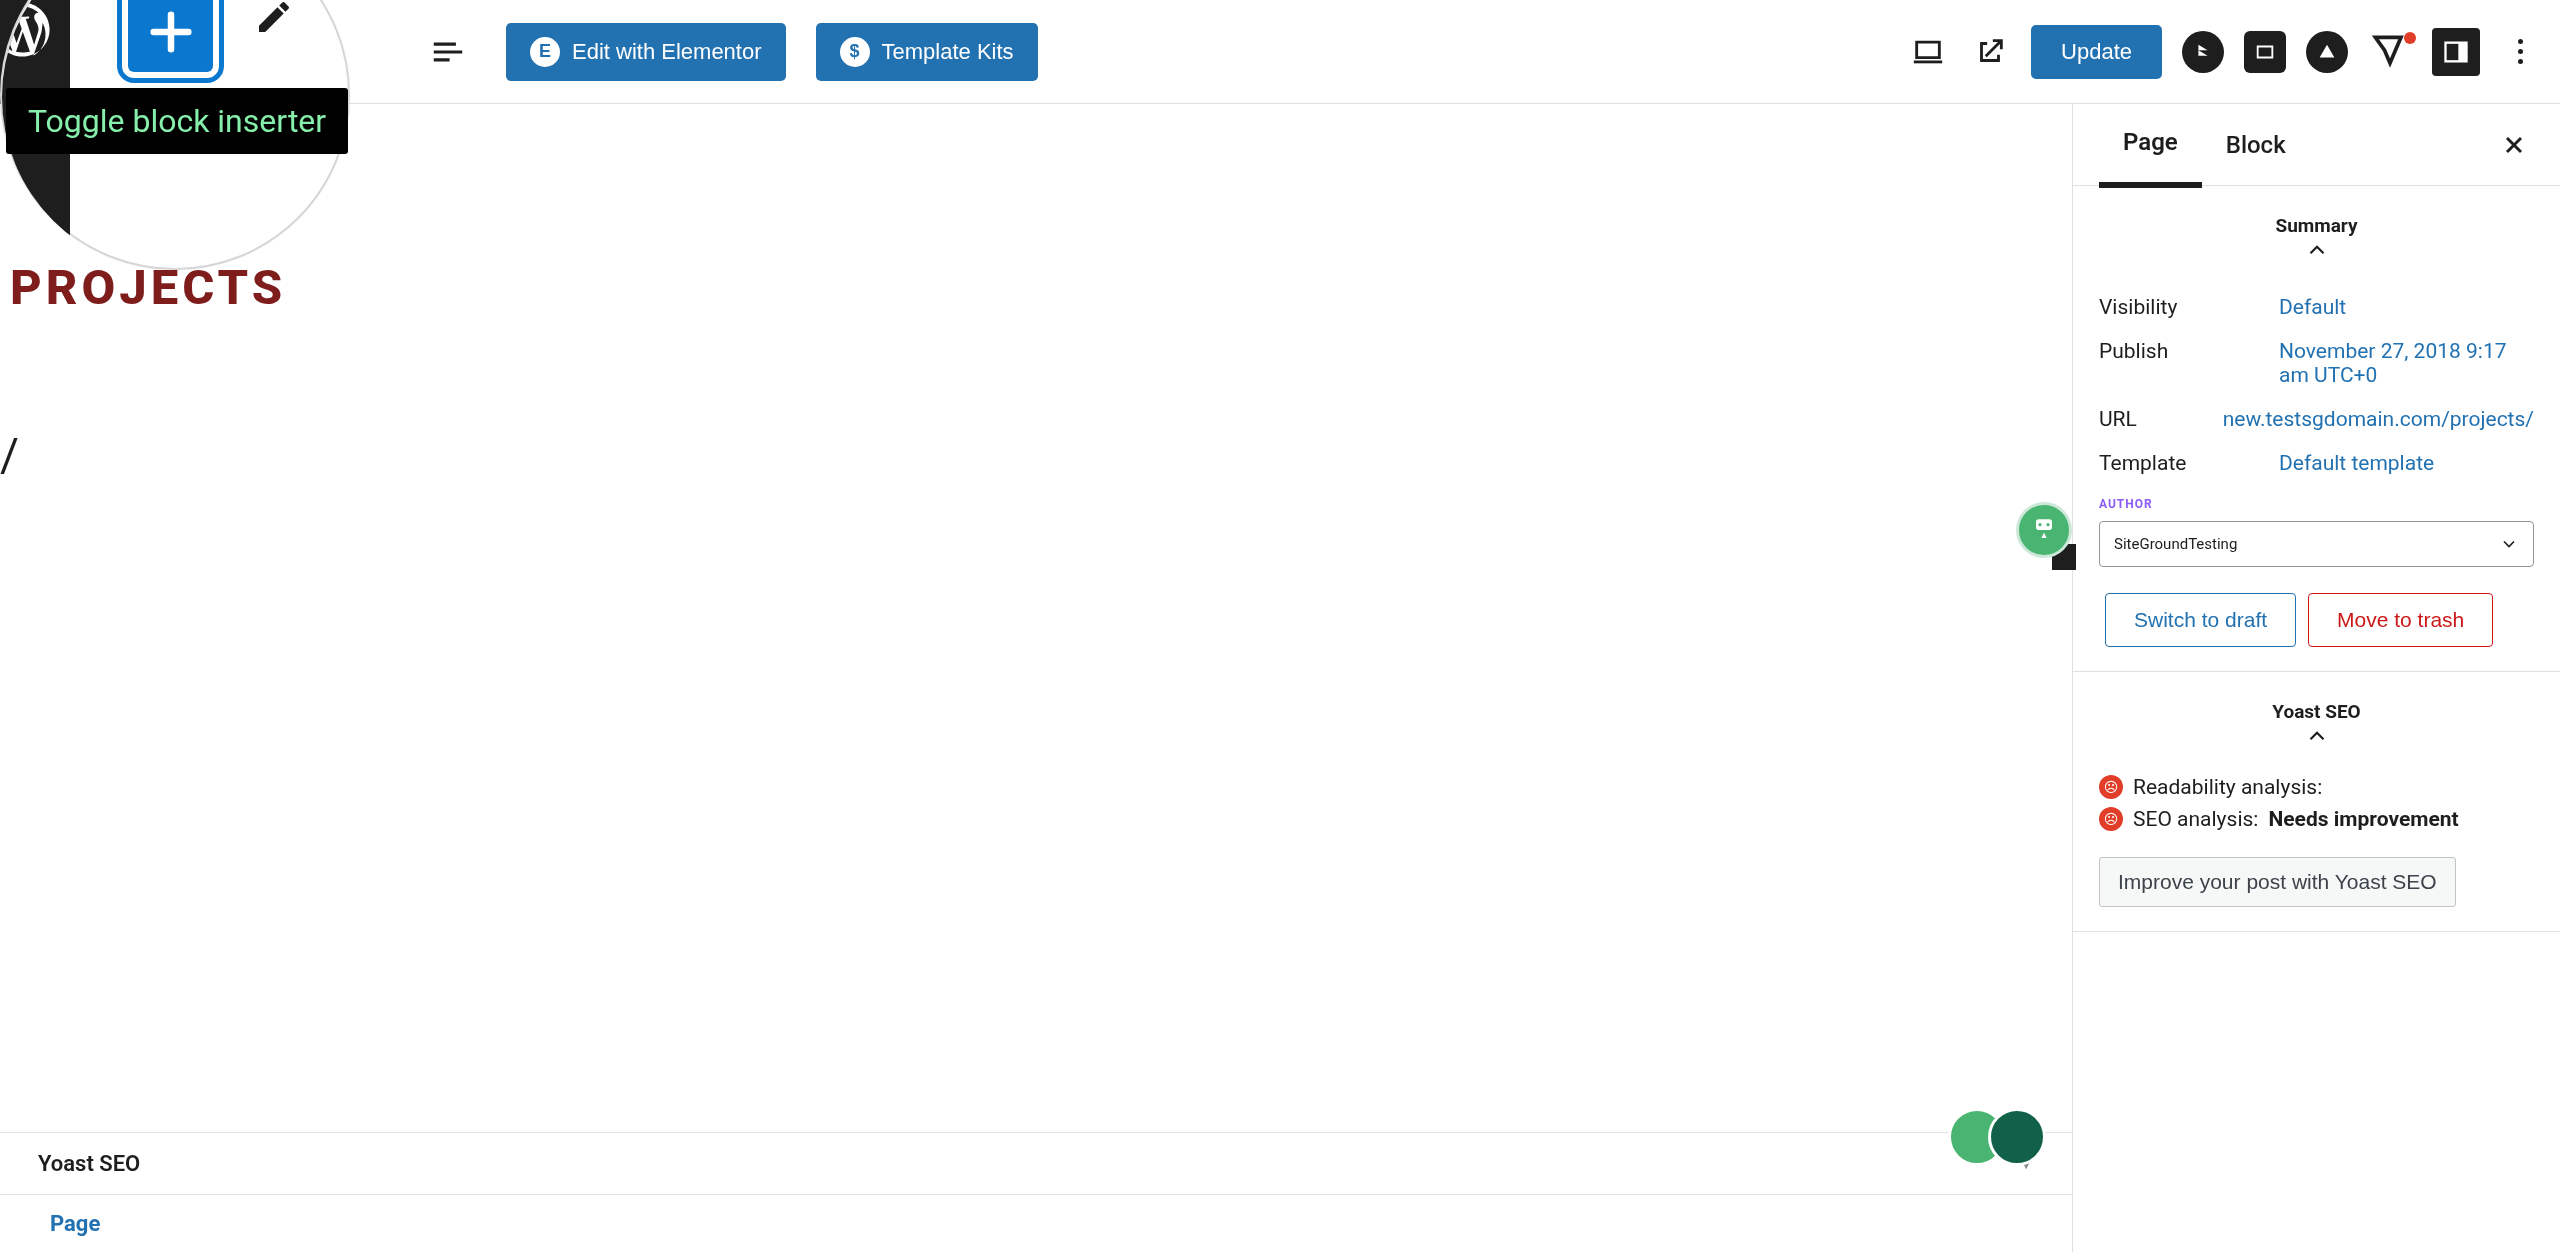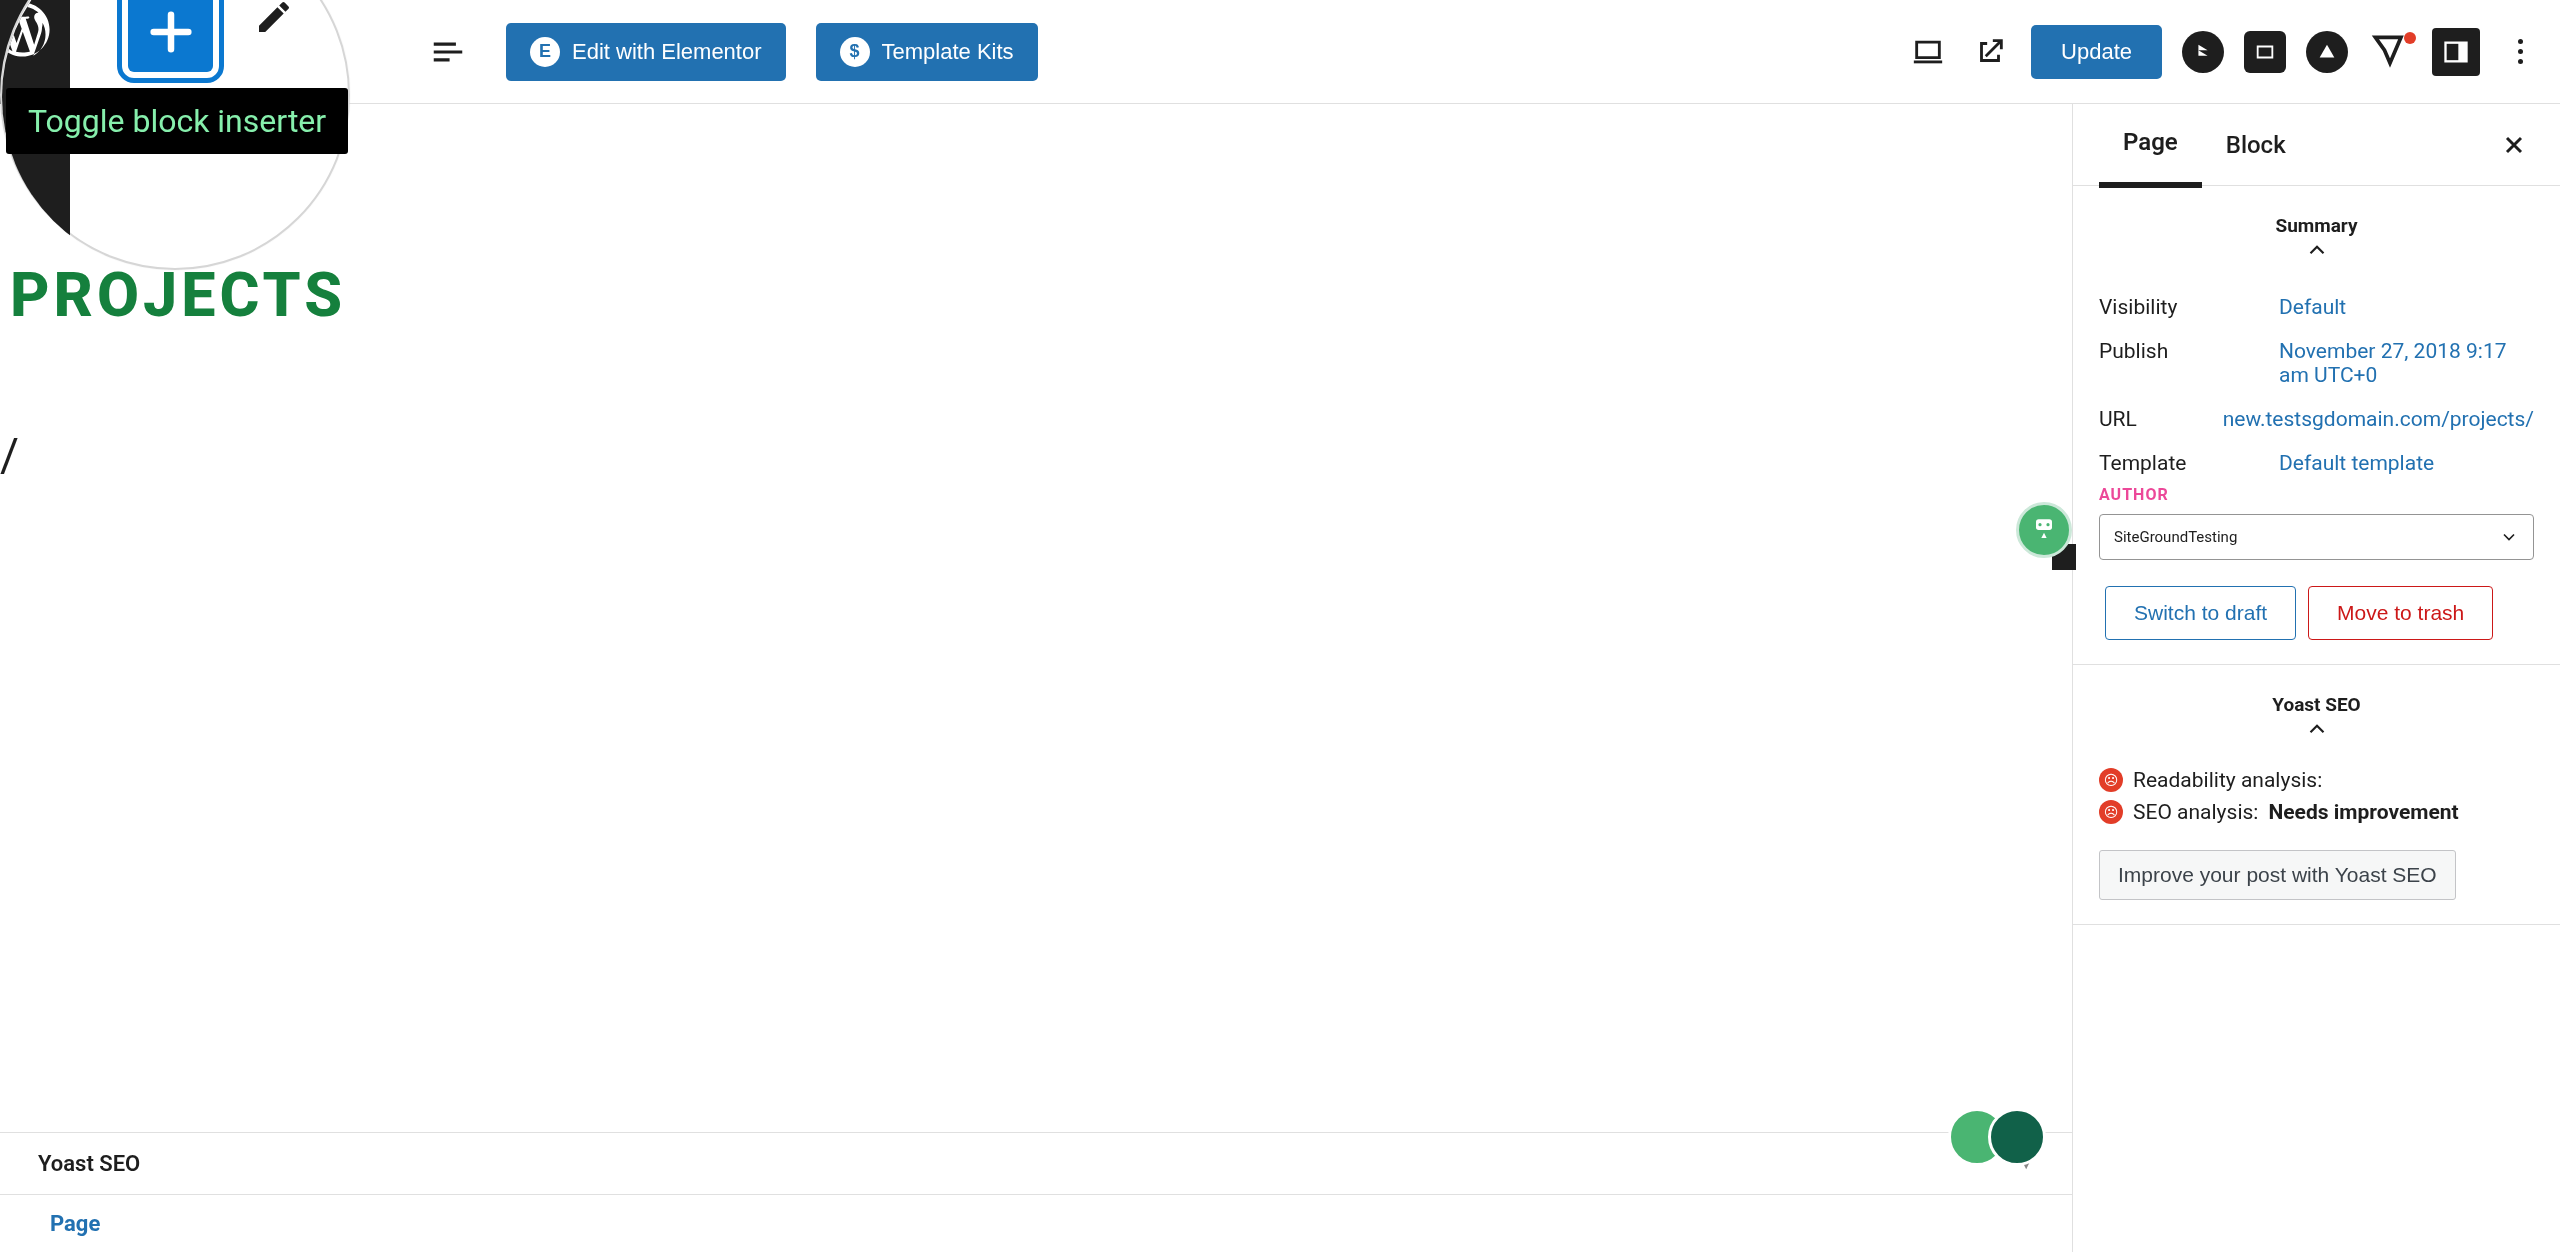--- a/index.html
+++ b/index.html
@@ -39,21 +39,21 @@
   .icon-chip.light svg { fill: #1e1e1e; width: 34px; height: 34px;}
   .yoast-icon { position: relative; width: 44px; height: 44px; display:flex; align-items:center;justify-content:center;}
   .yoast-icon::after { content: ""; position: absolute; top: 2px; right: -4px; width: 12px; height: 12px; border-radius: 50%; background: #e23d28; }
   .sidebar-toggle { width: 48px; height: 48px; background: #1e1e1e; border-radius: 4px; display: flex; align-items: center; justify-content: center; cursor: pointer;}
   .kebab { width: 40px; height: 40px; display:flex; flex-direction: column; align-items:center; justify-content:center; gap:5px; cursor:pointer;}
   .kebab span { width: 5px; height: 5px; border-radius: 50%; background: #1e1e1e; }
 
   
   .main { display: flex; height: calc(100% - 104px); }
   .editor { flex: 1; position: relative; padding: 0; }
-  .page-title { font-size: 61px; font-weight: 800; letter-spacing: 4px; color: #15803d; position: absolute; top: 155px; left: 10px; }
+  .page-title { font-size: 49px; font-weight: 800; letter-spacing: 4px; color: #7f1d1d; position: absolute; top: 155px; left: 10px; }
   .slash { position: absolute; top: 324px; left: 0; font-size: 46px; color: #1e1e1e; }
   .float-avatar { position: absolute; right: 0; top: 398px; width: 56px; height: 56px; border-radius: 50%; background: #4ab572; border: 3px solid #cce8d9; display:flex;align-items:center;justify-content:center; z-index:5;}
   .float-avatar svg { width: 32px; height: 32px; fill: #fff; }
   .float-handle { position: absolute; right: -4px; top: 440px; width: 24px; height: 26px; background: #1e1e1e; z-index:4;}
 
   .bottom-panels { position: absolute; bottom: 0; left: 0; right: 0; }
   .yoast-bar { border-top: 1px solid #e0e0e0; padding: 18px 38px; font-size: 22px; font-weight: 600; display:flex; align-items:center; justify-content:space-between;}
   .yoast-bar .tri { font-size: 16px; color: #888; }
   .page-tab { border-top: 1px solid #e0e0e0; padding: 16px 50px; font-size: 22px; font-weight: 700; color: #2271b1; }
   .bottom-avatars { position:absolute; right: 26px; bottom: 86px; display:flex;}
@@ -67,21 +67,21 @@
   .sidebar-tab { padding: 26px 24px; font-size: 24px; font-weight: 500; cursor: pointer; color: #1e1e1e; }
   .sidebar-tab.active { border-bottom: 6px solid #1e1e1e; font-weight: 600; margin-bottom:-1px;}
   .close-side { margin-left: auto; width: 40px; height: 40px; display:flex;align-items:center;justify-content:center;cursor:pointer;}
 
   .panel { border-bottom: 1px solid #e0e0e0; padding: 24px 26px; }
   .panel-head { display: flex; align-items: center; justify-content: space-between; font-size: 19px; font-weight: 700; cursor:pointer; padding: 4px 0; flex-direction: column;}
   .panel-body { margin-top: 18px; }
   .row { display: flex; padding: 10px 0; font-size: 21px; }
   .row .lbl { width: 180px; color: #1e1e1e; }
   .row .val { color: #2271b1; cursor: pointer; flex:1;}
-  .section-label { font-size: 16px; font-weight: 700; letter-spacing: 1px; text-transform: uppercase; color: #ec4899; margin-bottom: 10px;}
+  .section-label { font-size: 12px; font-weight: 700; letter-spacing: 1px; text-transform: uppercase; color: #8b5cf6; margin-top: 12px; margin-bottom: 10px;}
   .select { border: 1px solid #949494; border-radius: 4px; padding: 12px 14px; font-size: 15px; display:flex; justify-content:space-between; align-items:center; cursor:pointer;}
   .panel-actions { display: flex; gap: 12px; margin-top: 26px; margin-left: 6px; }
   .outline-btn { border: 1.5px solid; border-radius: 4px; padding: 14px 28px; font-size: 21px; background: #fff; cursor: pointer; }
   .outline-btn.blue { border-color: #2271b1; color: #2271b1; }
   .outline-btn.red { border-color: #cc1818; color: #cc1818; }
 
   .yoast-line { display: flex; align-items: center; gap: 10px; font-size: 21px; padding: 4px 0; }
   .face { width: 24px; height: 24px; border-radius: 50%; background: #e23d28; display:inline-flex;align-items:center;justify-content:center; color:#fff; font-size:14px;}
   .improve-btn { margin-top: 22px; border: 1px solid #c3c4c7; background: #f6f7f7; color: #3c434a; padding: 12px 18px; border-radius: 3px; font-size: 21px; cursor:pointer;}
 </style>

